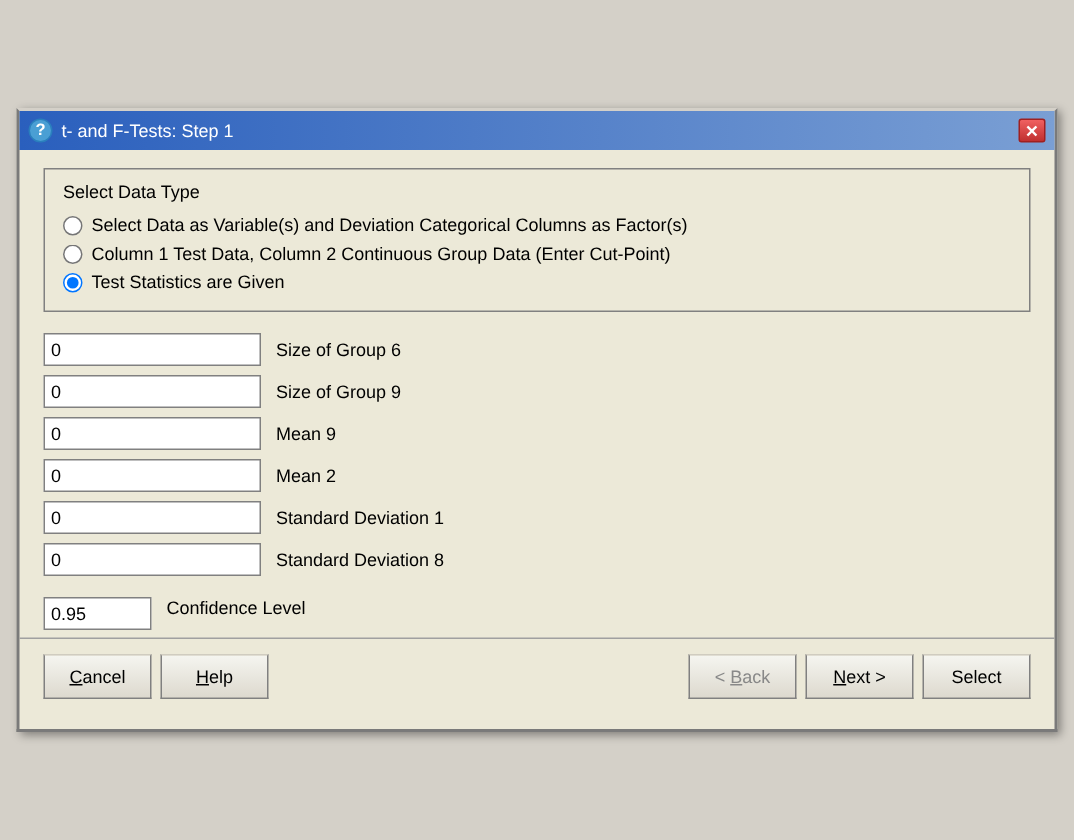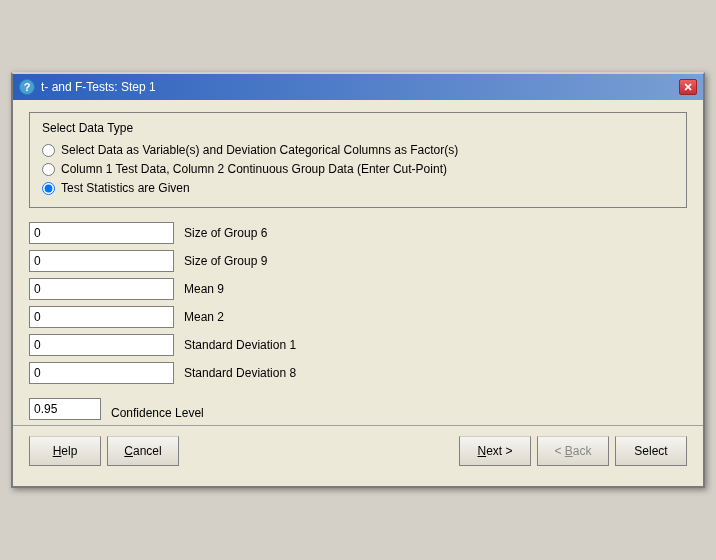--- a/index.html
+++ b/index.html
@@ -116,21 +116,21 @@
       padding: 2px 4px;
       font-size: 12px;
       font-family: inherit;
     }
     .field-label {
       font-size: 12px;
       color: #000;
     }
     .confidence-row {
       display: flex;
-      align-items: flex-end;
+      align-items: flex-start;
       gap: 10px;
       margin-top: 8px;
       margin-bottom: 5px;
     }
     .confidence-input {
       width: 72px;
       height: 22px;
       border: 1px solid #808080;
       background: white;
       padding: 2px 4px;
@@ -237,22 +237,22 @@
     </div>
 
     <div class="confidence-row">
       <input type="text" class="confidence-input" value="0.95" style="">
       <span class="field-label">Confidence Level</span>
     </div>
 
     <div class="divider"></div>
 
     <div class="button-row">
+      <button class="btn"><span class="underline-char">C</span>ancel</button>
       <button class="btn"><span class="underline-char">H</span>elp</button>
-      <button class="btn"><span class="underline-char">C</span>ancel</button>
       <div class="spacer"></div>
+      <button class="btn btn-disabled" disabled="">&lt; <span class="underline-char">B</span>ack</button>
       <button class="btn btn-next"><span class="underline-char">N</span>ext &gt;</button>
-      <button class="btn btn-disabled" disabled="">&lt; <span class="underline-char">B</span>ack</button>
       <button class="btn btn-finish">Select</button>
     </div>
 
   </div>
 </div>
 
 </body></html>

